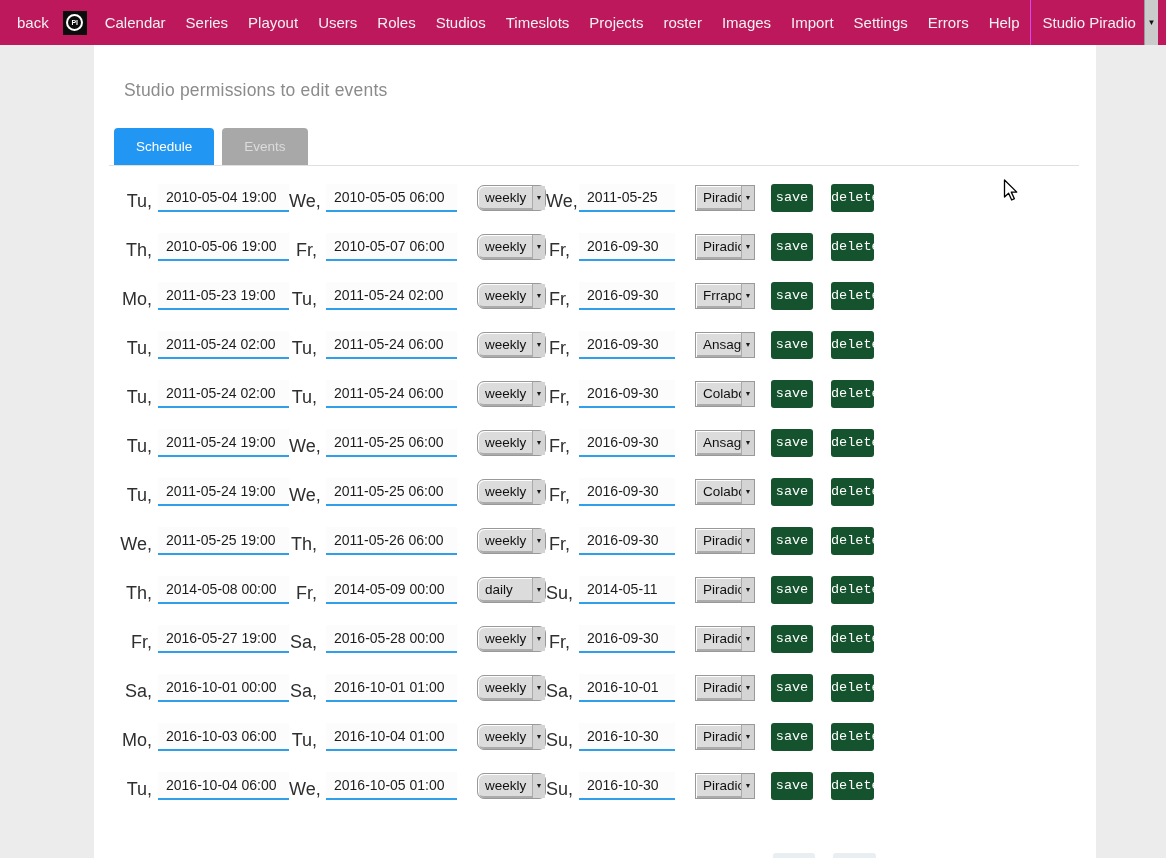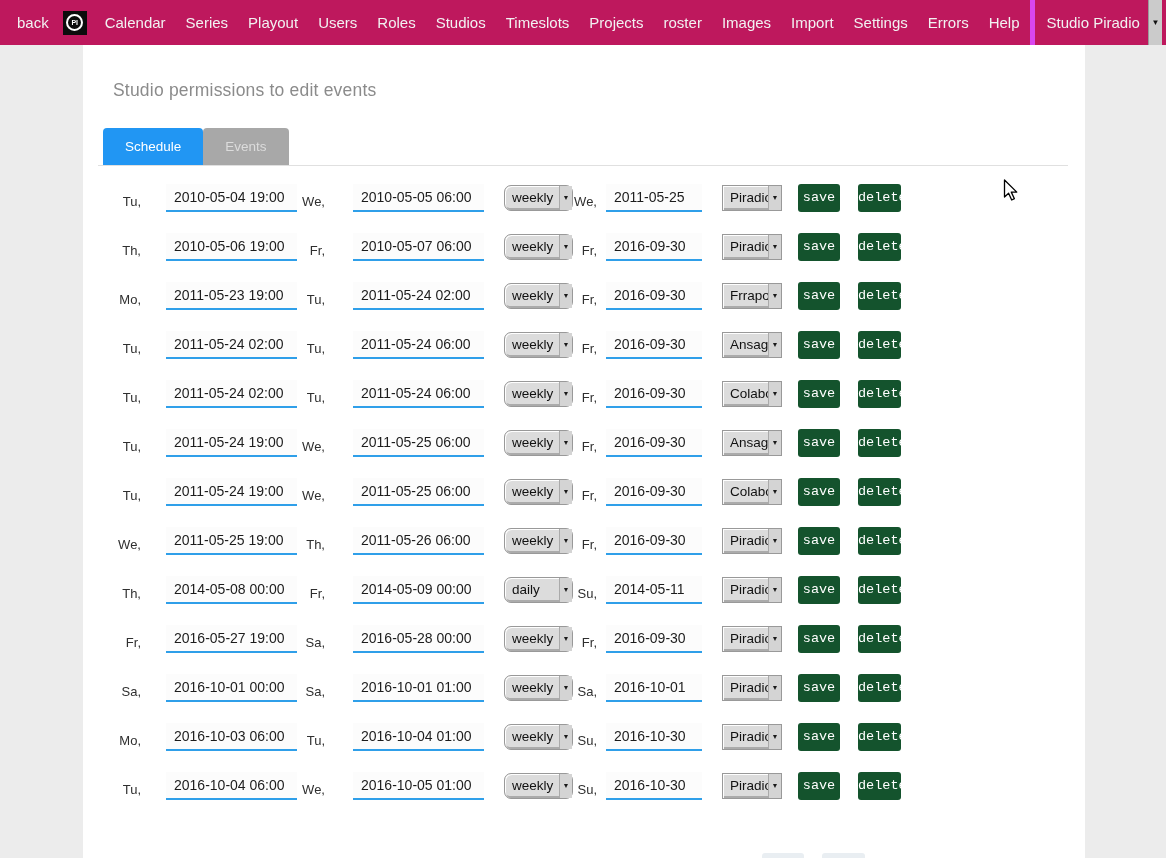--- a/index.html
+++ b/index.html
@@ -25,66 +25,66 @@
   }
   .nav-logo .circ {
     width:17px; height:17px; border:2px solid #fff; border-radius:50%;
     display:flex; align-items:center; justify-content:center;
     font-size:7px; font-weight:bold; color:#fff; letter-spacing:0;
   }
   #nav-items { display:flex; align-items:flex-end; }
   .nav-select {
     display:flex; align-items:center; align-self:stretch; cursor:pointer;
   }
-  .nav-select.first { margin-left:auto; border-left:5px solid #d946ef; }
+  .nav-select.first { margin-left:auto; border-left:1px solid #d946ef; }
   .nav-select .nsv { padding:0 8px 0 12px; white-space:nowrap; }
   .nav-select .nsa {
     width:14px; align-self:stretch; background:#cbcbcb; color:#111;
     display:flex; align-items:center; justify-content:center;
     font-size:8px; border-left:1px solid #9a9a9a;
   }
 
   
   .panel {
-    position:absolute; left:83px; top:45px; width:1002px; height:813px;
+    position:absolute; left:94px; top:45px; width:1002px; height:813px;
     background:#fff; overflow:hidden;
   }
   h1.page-title {
     margin:34px 0 0 30px; font-size:17.5px; font-weight:400;
     color:#8b8b8b; line-height:22px; letter-spacing:.2px;
   }
-  .tabs { display:flex; gap:0; margin:27px 0 0 20px; }
+  .tabs { display:flex; gap:8px; margin:27px 0 0 20px; }
   .tab {
     height:37px; padding:0 22px; display:flex; align-items:center;
     font-size:13.5px; border-radius:4px 4px 0 0; cursor:pointer;
   }
   .tab.active { background:#2196f3; color:#fff; }
   .tab.inactive { background:#a8a8a8; color:#dcdcdc; }
   .tabs-divider { border:none; border-top:1px solid #e0e0e0; margin:0 17px 0 15px; }
 
   
   .thead { display:flex; margin:26px 0 0 20px; font-size:13.5px; color:#4b4b4b; }
   .hc-start { width:131px; margin-left:44px; text-align:center; }
   .hc-end   { width:130px; margin-left:37px; text-align:center; }
   .hc-int   { width:69px;  margin-left:20px; }
   .hc-last  { width:96px;  margin-left:33px; }
   .hc-studio{ margin-left:9px; }
 
   #rows { margin:7px 0 0 20px; }
   .row { height:49px; display:flex; align-items:center; }
-  .day { font-size:13px; color:#2f2f2f; padding-top:7px; white-space:nowrap; }
+  .day { font-size:18px; color:#2f2f2f; padding-top:7px; white-space:nowrap; }
   .d1 { width:44px; text-align:right; padding-right:6px; }
   .d2 { width:37px; text-align:right; padding-right:9px; }
   .d3 { width:33px; text-align:right; padding-right:9px; }
   input.inp {
     height:28px; border:none; outline:none; background:#fcfcfc;
     border-bottom:2px solid #2f9fe9; font-size:14px; color:#1c1c1c;
     padding:0 8px; font-family:inherit;
   }
-  .w1 { width:131px;margin-left:19px; }
+  .w1 { width:131px; }
   .w2 { width:96px; }
   .sel {
     height:26px; display:flex; align-items:stretch; cursor:pointer;
     background:#dcdcdc; border:1px solid #999;
     box-shadow:inset 1px 1px 0 rgba(255,255,255,.95), inset -1px -2px 0 rgba(0,0,0,.22);
   }
   .sel-int { width:69px; margin-left:20px;border-radius:7px; }
   .sel-studio { width:60px; margin-left:20px; }
   .sel .val { flex:1; font-size:13.5px; color:#111; padding:4px 0 0 7px; white-space:nowrap; overflow:hidden; }
   .sel .arr {

